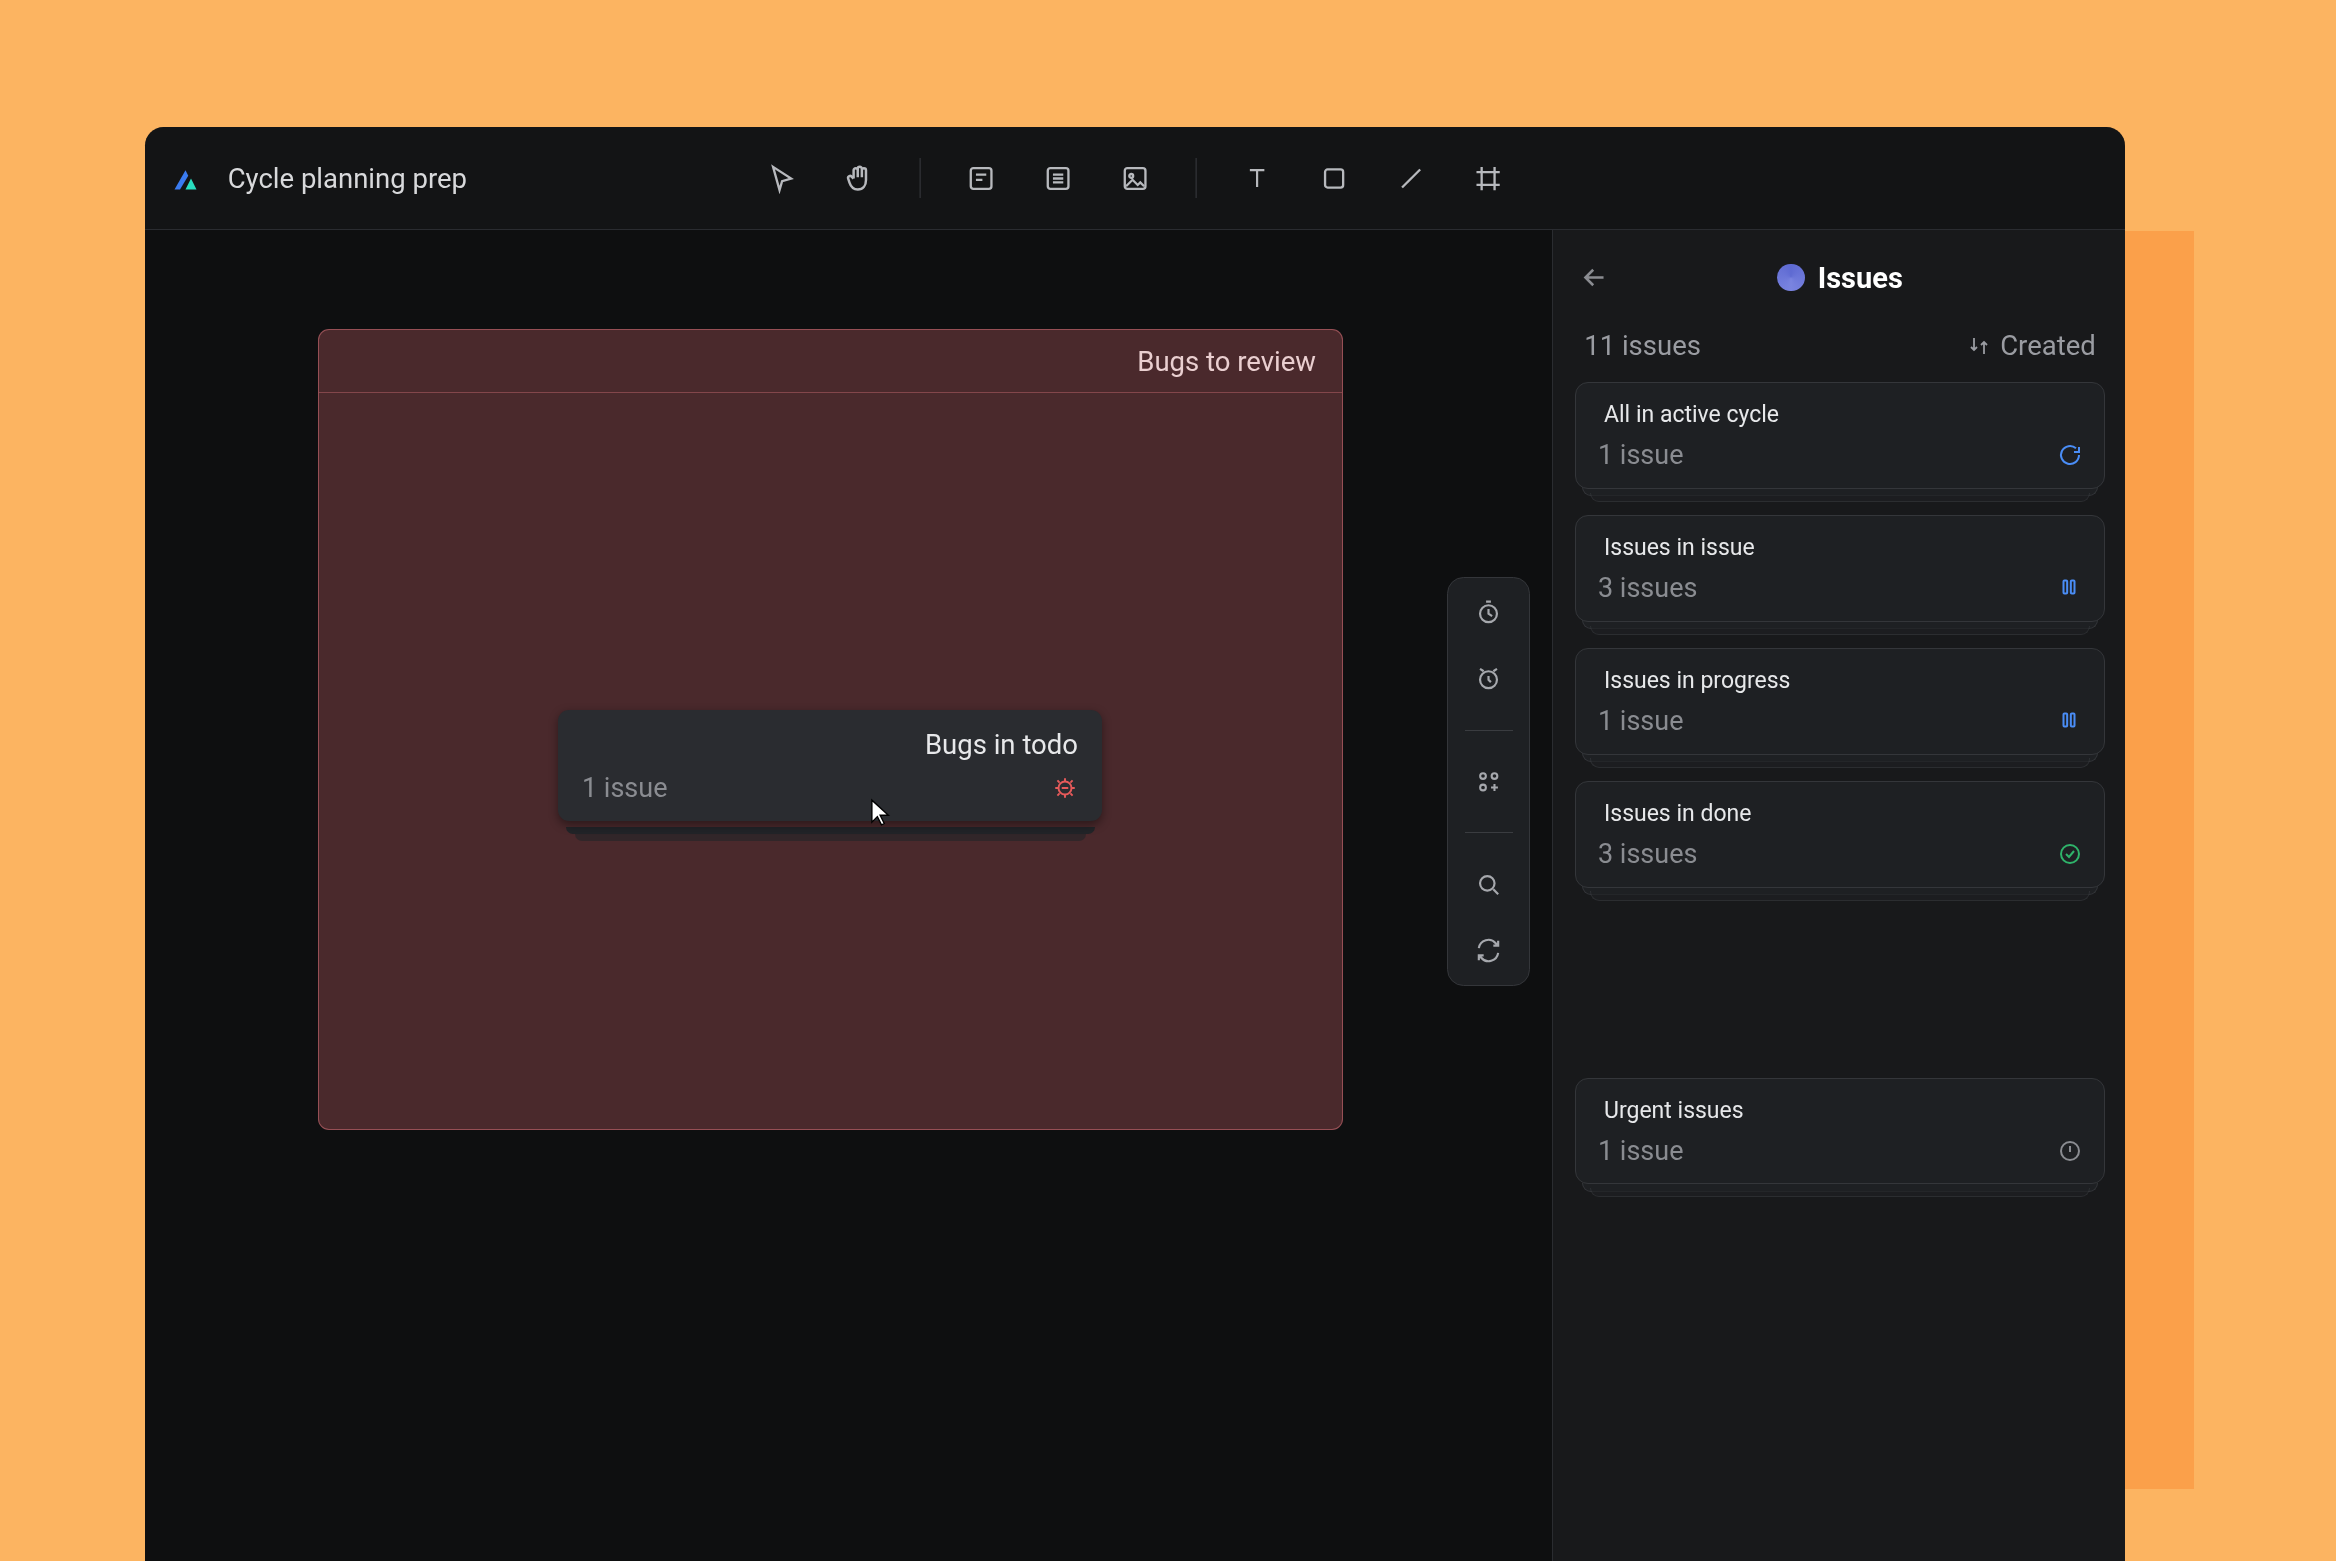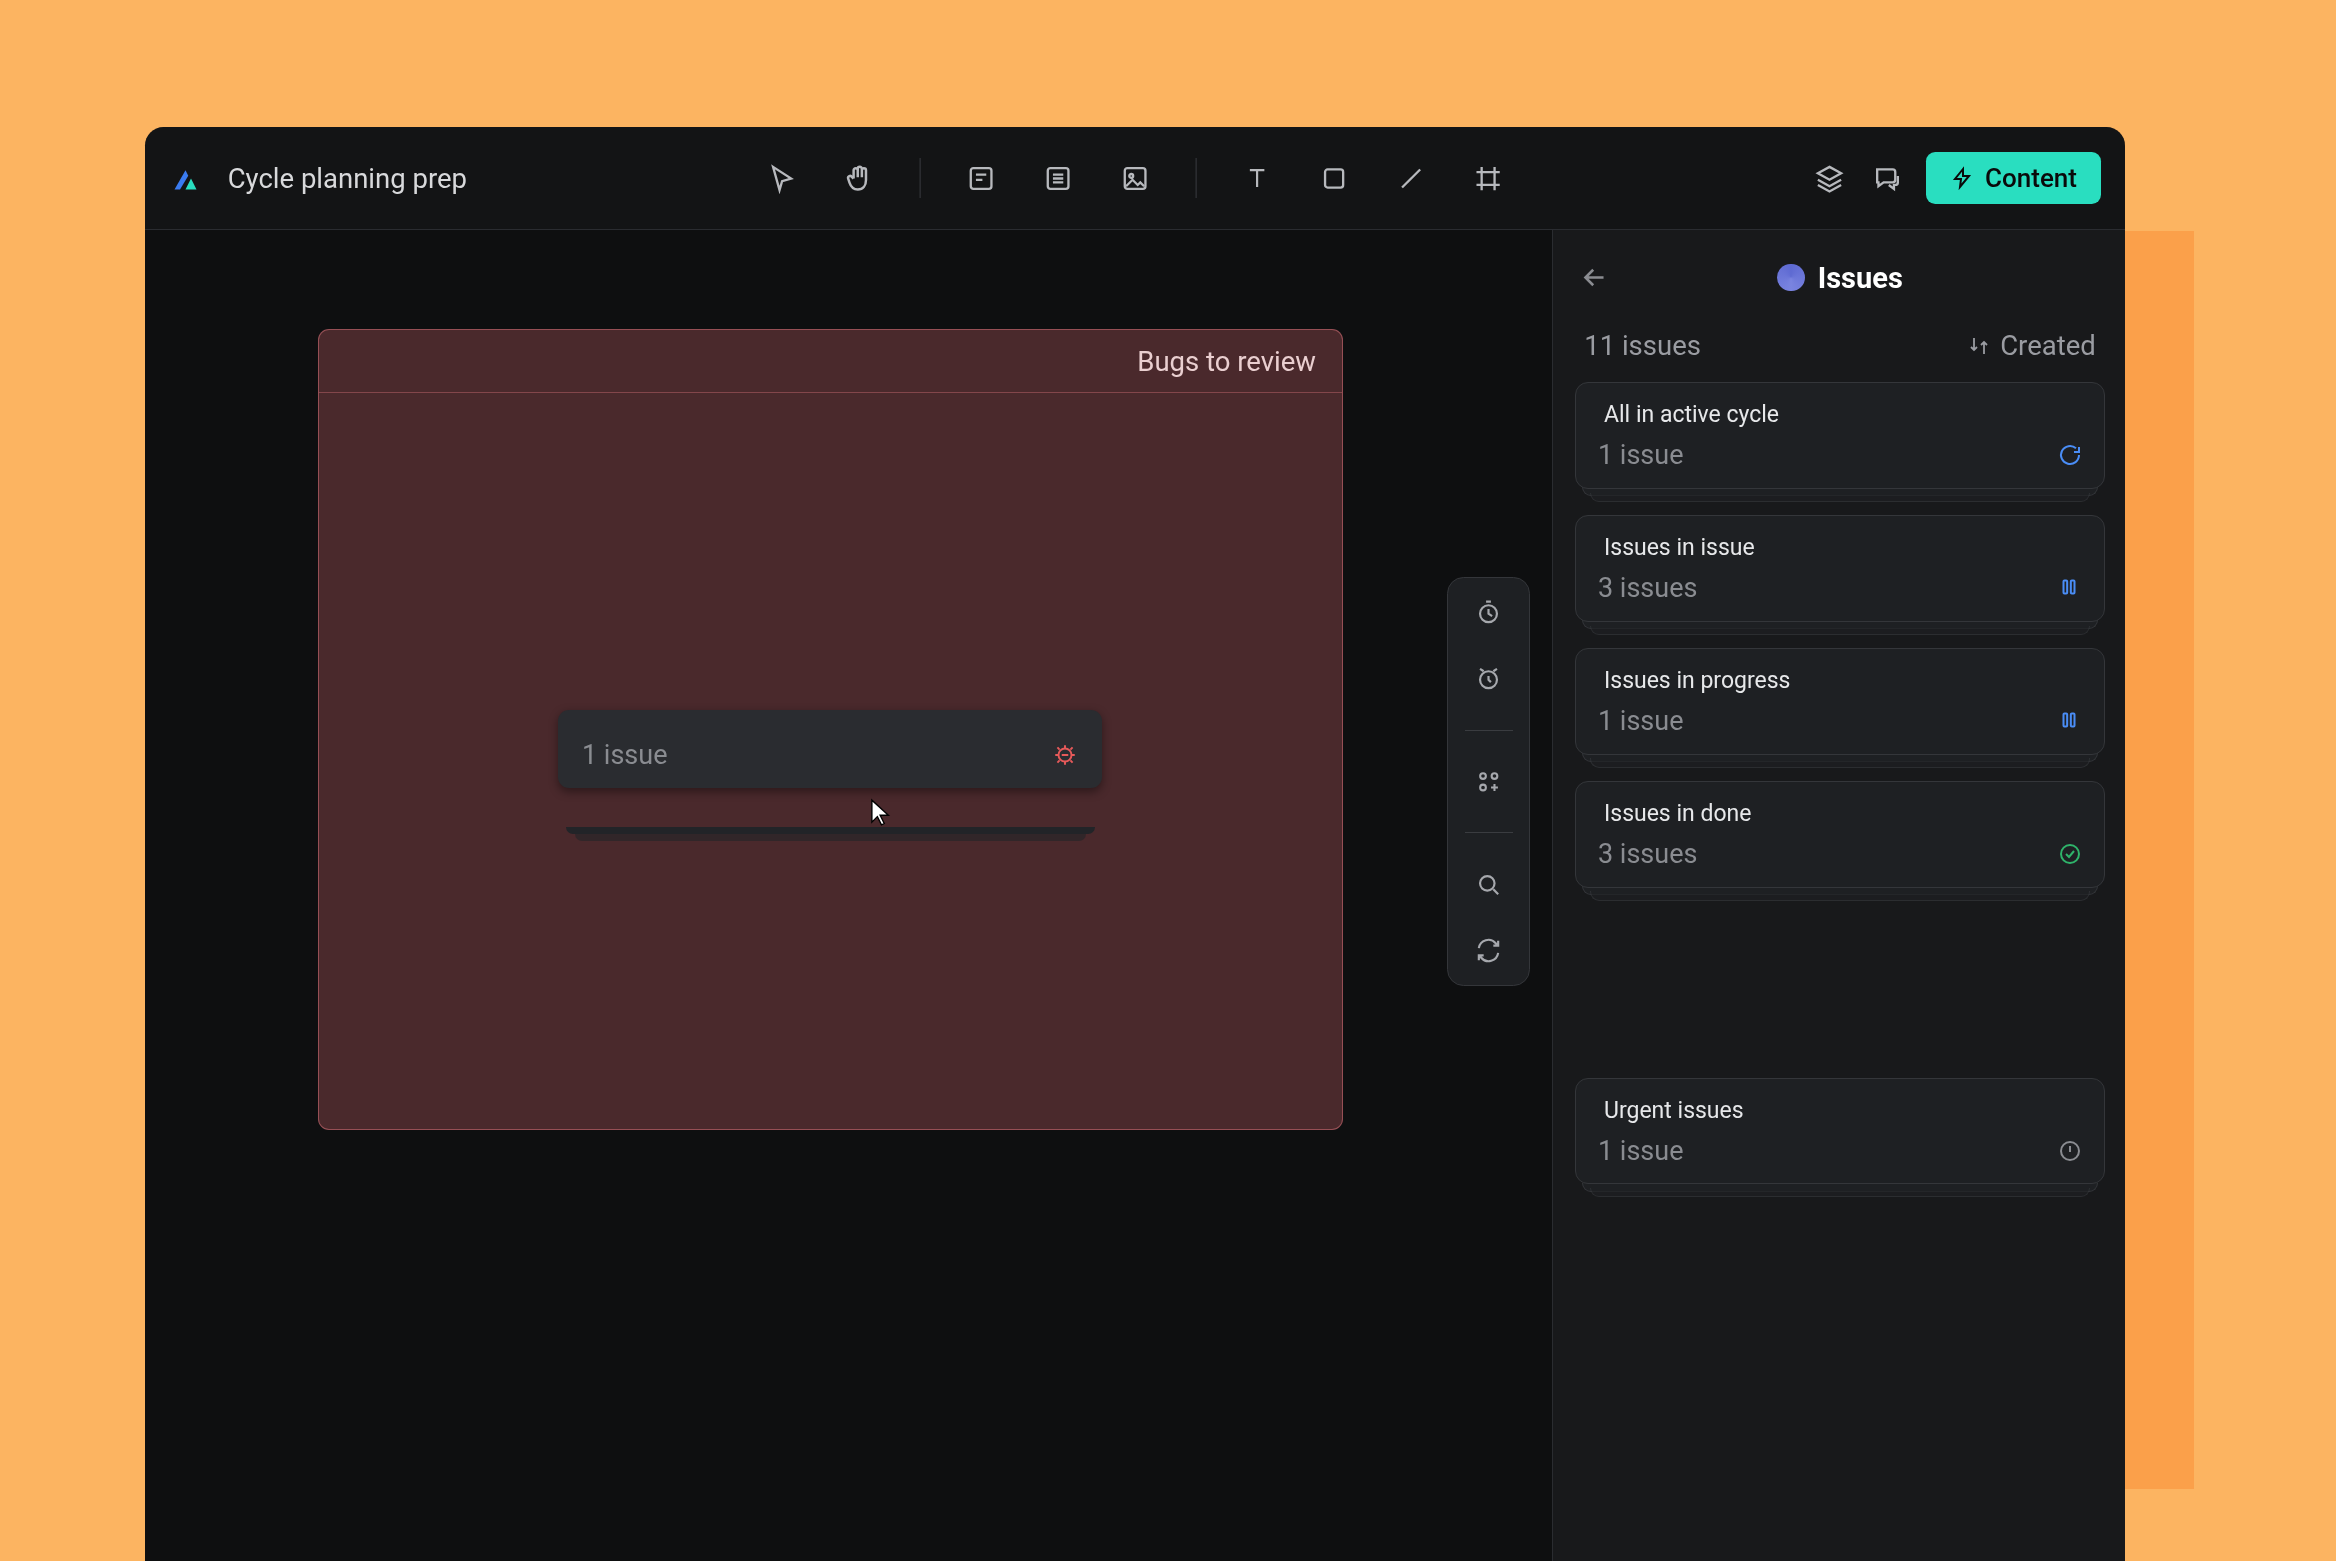--- a/index.html
+++ b/index.html
@@ -368,50 +368,32 @@
             <path d="M5 19 L19 5"></path>
           </svg>
       </div>
       <div class="tool-icon">
         <svg viewBox="0 0 24 24" width="31" height="31" fill="none" stroke="currentColor" stroke-width="1.8">
             <path d="M7 3v18M17 3v18M3 7h18M3 17h18"></path>
           </svg>
       </div>
     </div>
 
-    <div class="topbar-right">
-      <div class="icon-btn">
-        <svg viewBox="0 0 24 24" width="31" height="31" fill="none" stroke="currentColor" stroke-width="1.8">
-            <path d="M12 3l9 5-9 5-9-5 9-5zM3 13l9 5 9-5M3 17l9 5 9-5"></path>
-          </svg>
-      </div>
-      <div class="icon-btn">
-        <svg viewBox="0 0 24 24" width="31" height="31" fill="none" stroke="currentColor" stroke-width="1.8">
-            <path d="M4 5h12a2 2 0 0 1 2 2v6a2 2 0 0 1-2 2H9l-4 3v-3H4z"></path>
-            <path d="M20 10v5a2 2 0 0 1-2 2h-1v3l-4-3"></path>
-          </svg>
-      </div>
-      <div class="content-btn">
-        <svg viewBox="0 0 24 24" fill="none" stroke="#0a0a0a" stroke-width="2">
-            <path d="M13 3 L5 13 H11 L10 21 L19 10 H13 Z"></path>
-          </svg>
-        <span>Content</span>
-      </div>
-    </div>
   </div>
 
   <div class="body">
     <div class="canvas-area">
       <div class="section-box">
         <div class="section-header">Bugs to review</div>
       </div>
 
       <div class="canvas-card-stack2"></div>
       <div class="canvas-card-stack1"></div>
       <div class="canvas-card">
+        <div class="title">Bugs in todo</div>
         <div class="row2">
           <div class="count">1 issue</div>
           <div class="bug-icon">
             <svg viewBox="0 0 24 24" width="26" height="26" fill="none" stroke="currentColor" stroke-width="1.8">
                 <circle cx="12" cy="12" r="6"></circle>
                 <path d="M12 6V3M12 21v-3M6 12H3M21 12h-3M7 7L5 5M17 7l2-2M7 17l-2 2M17 17l2 2M9 12h6"></path>
               </svg>
           </div>
         </div>
       </div>

